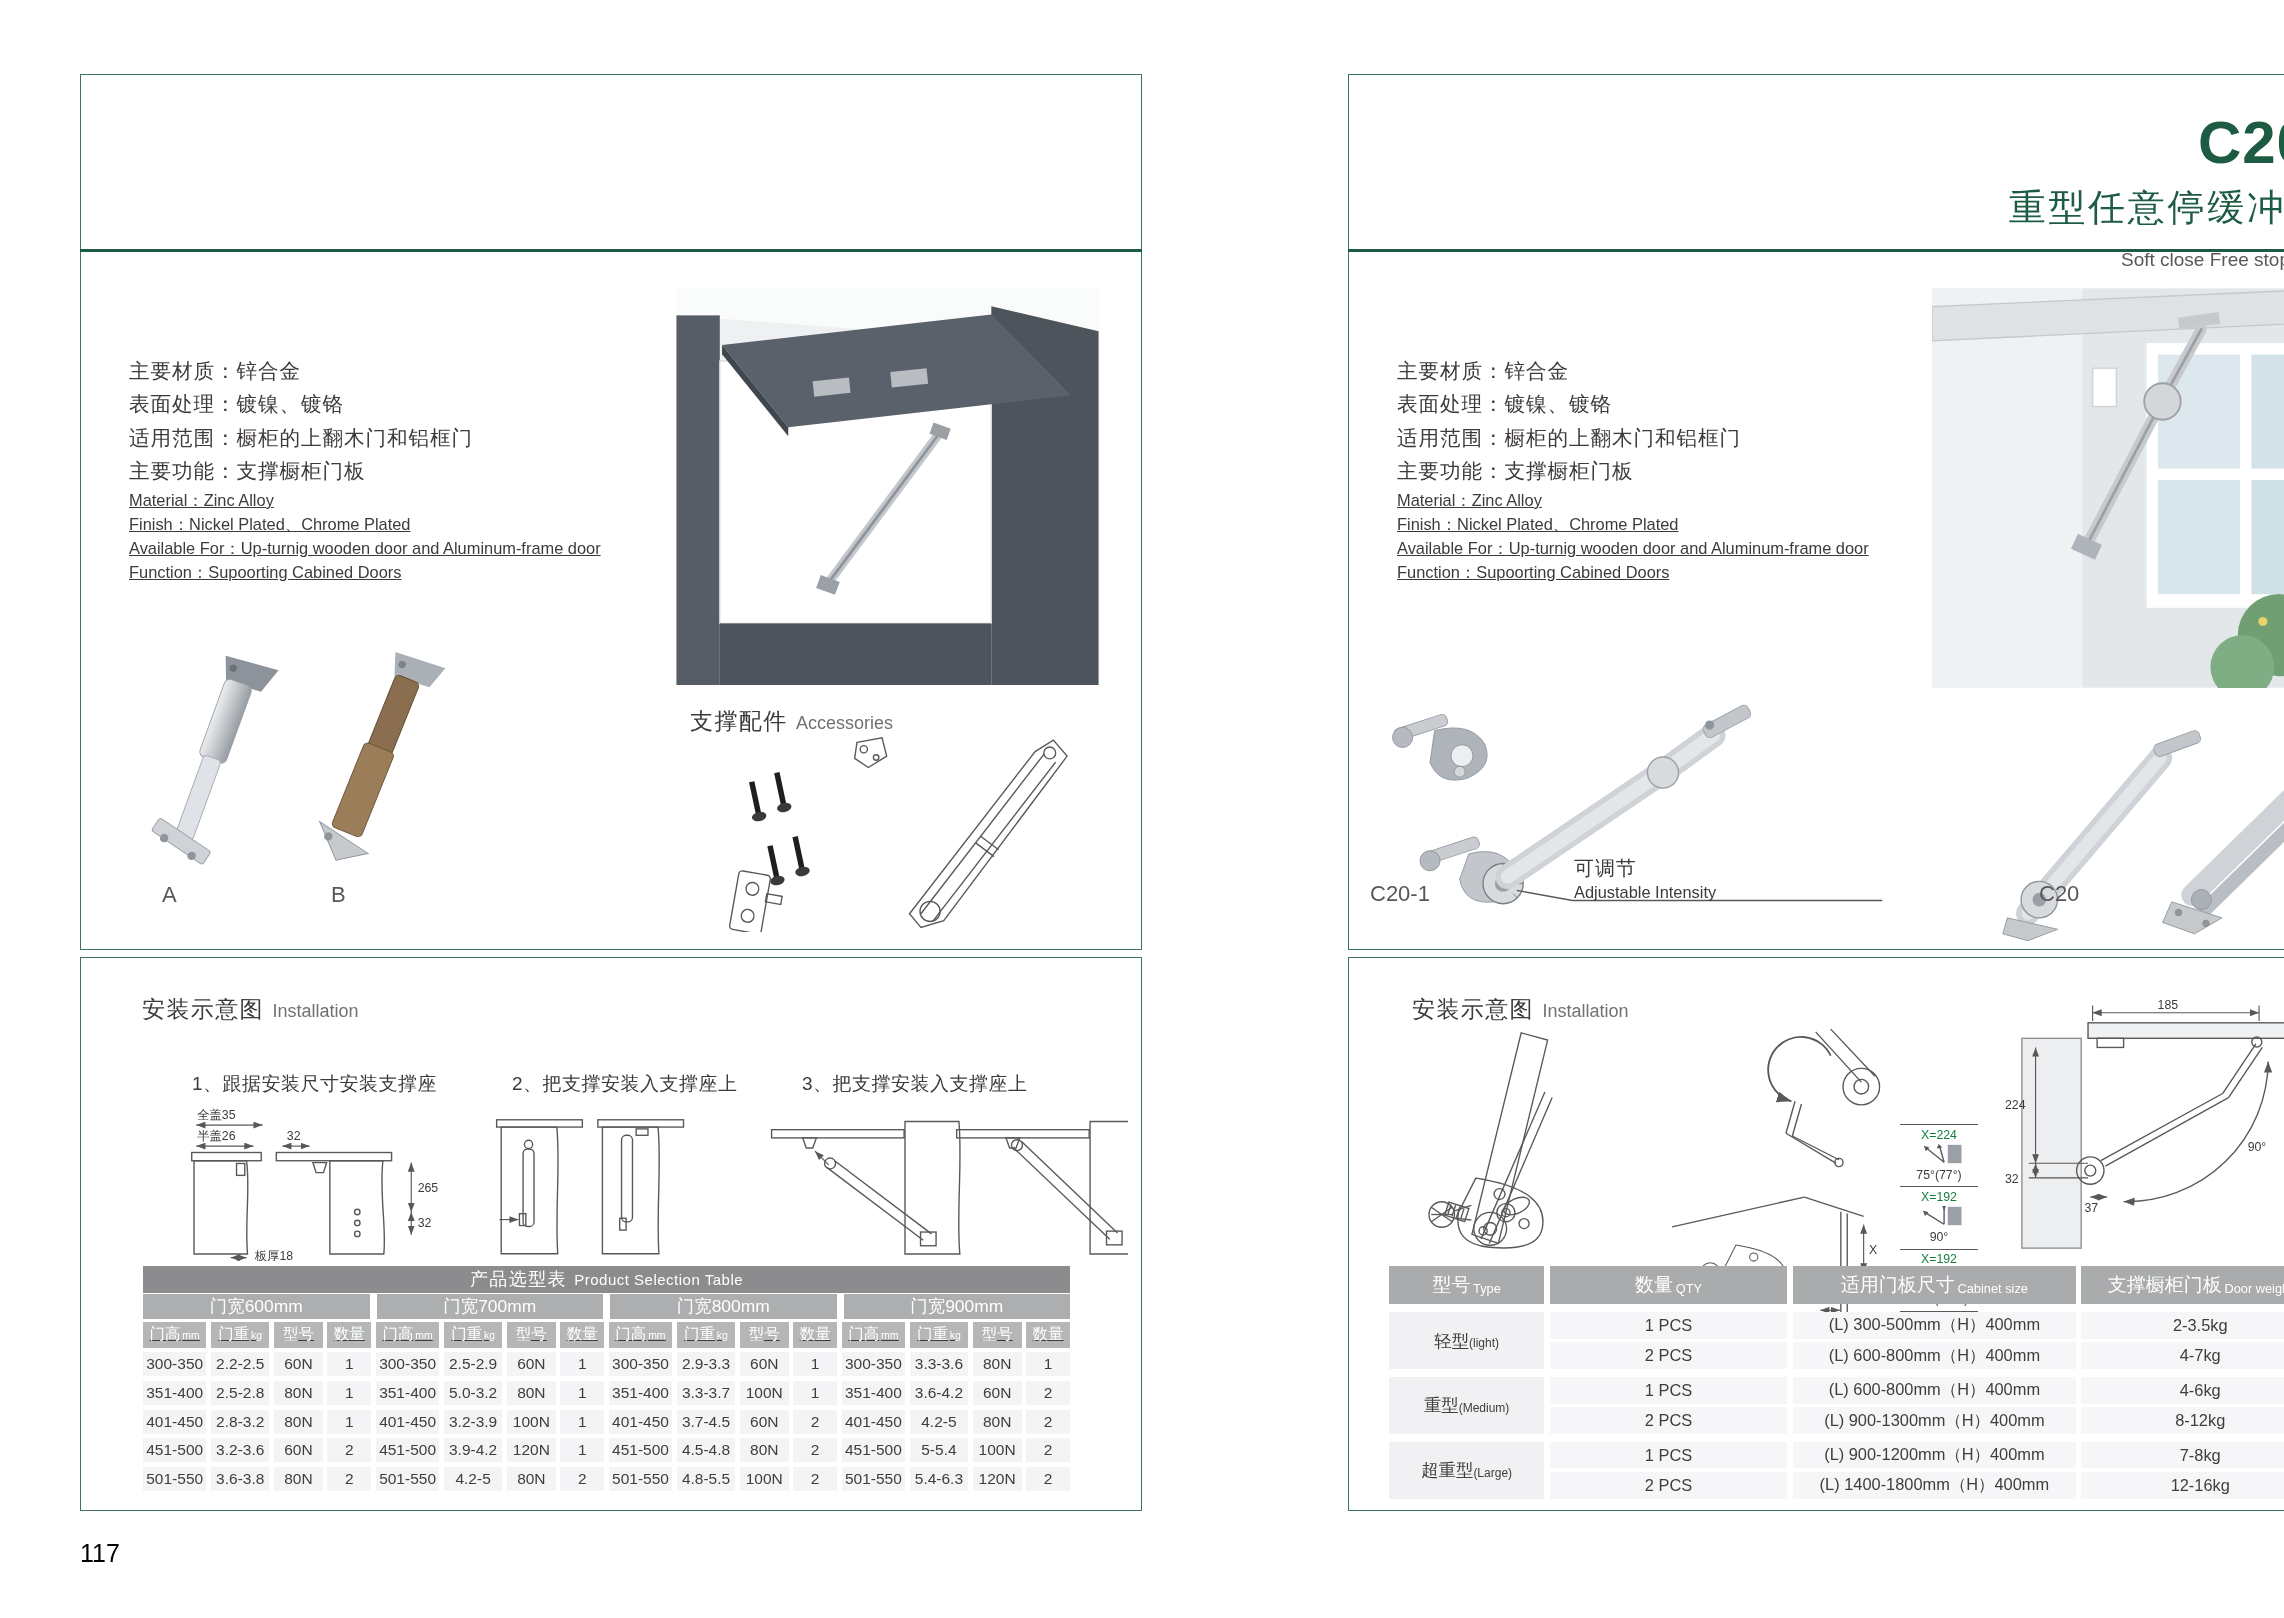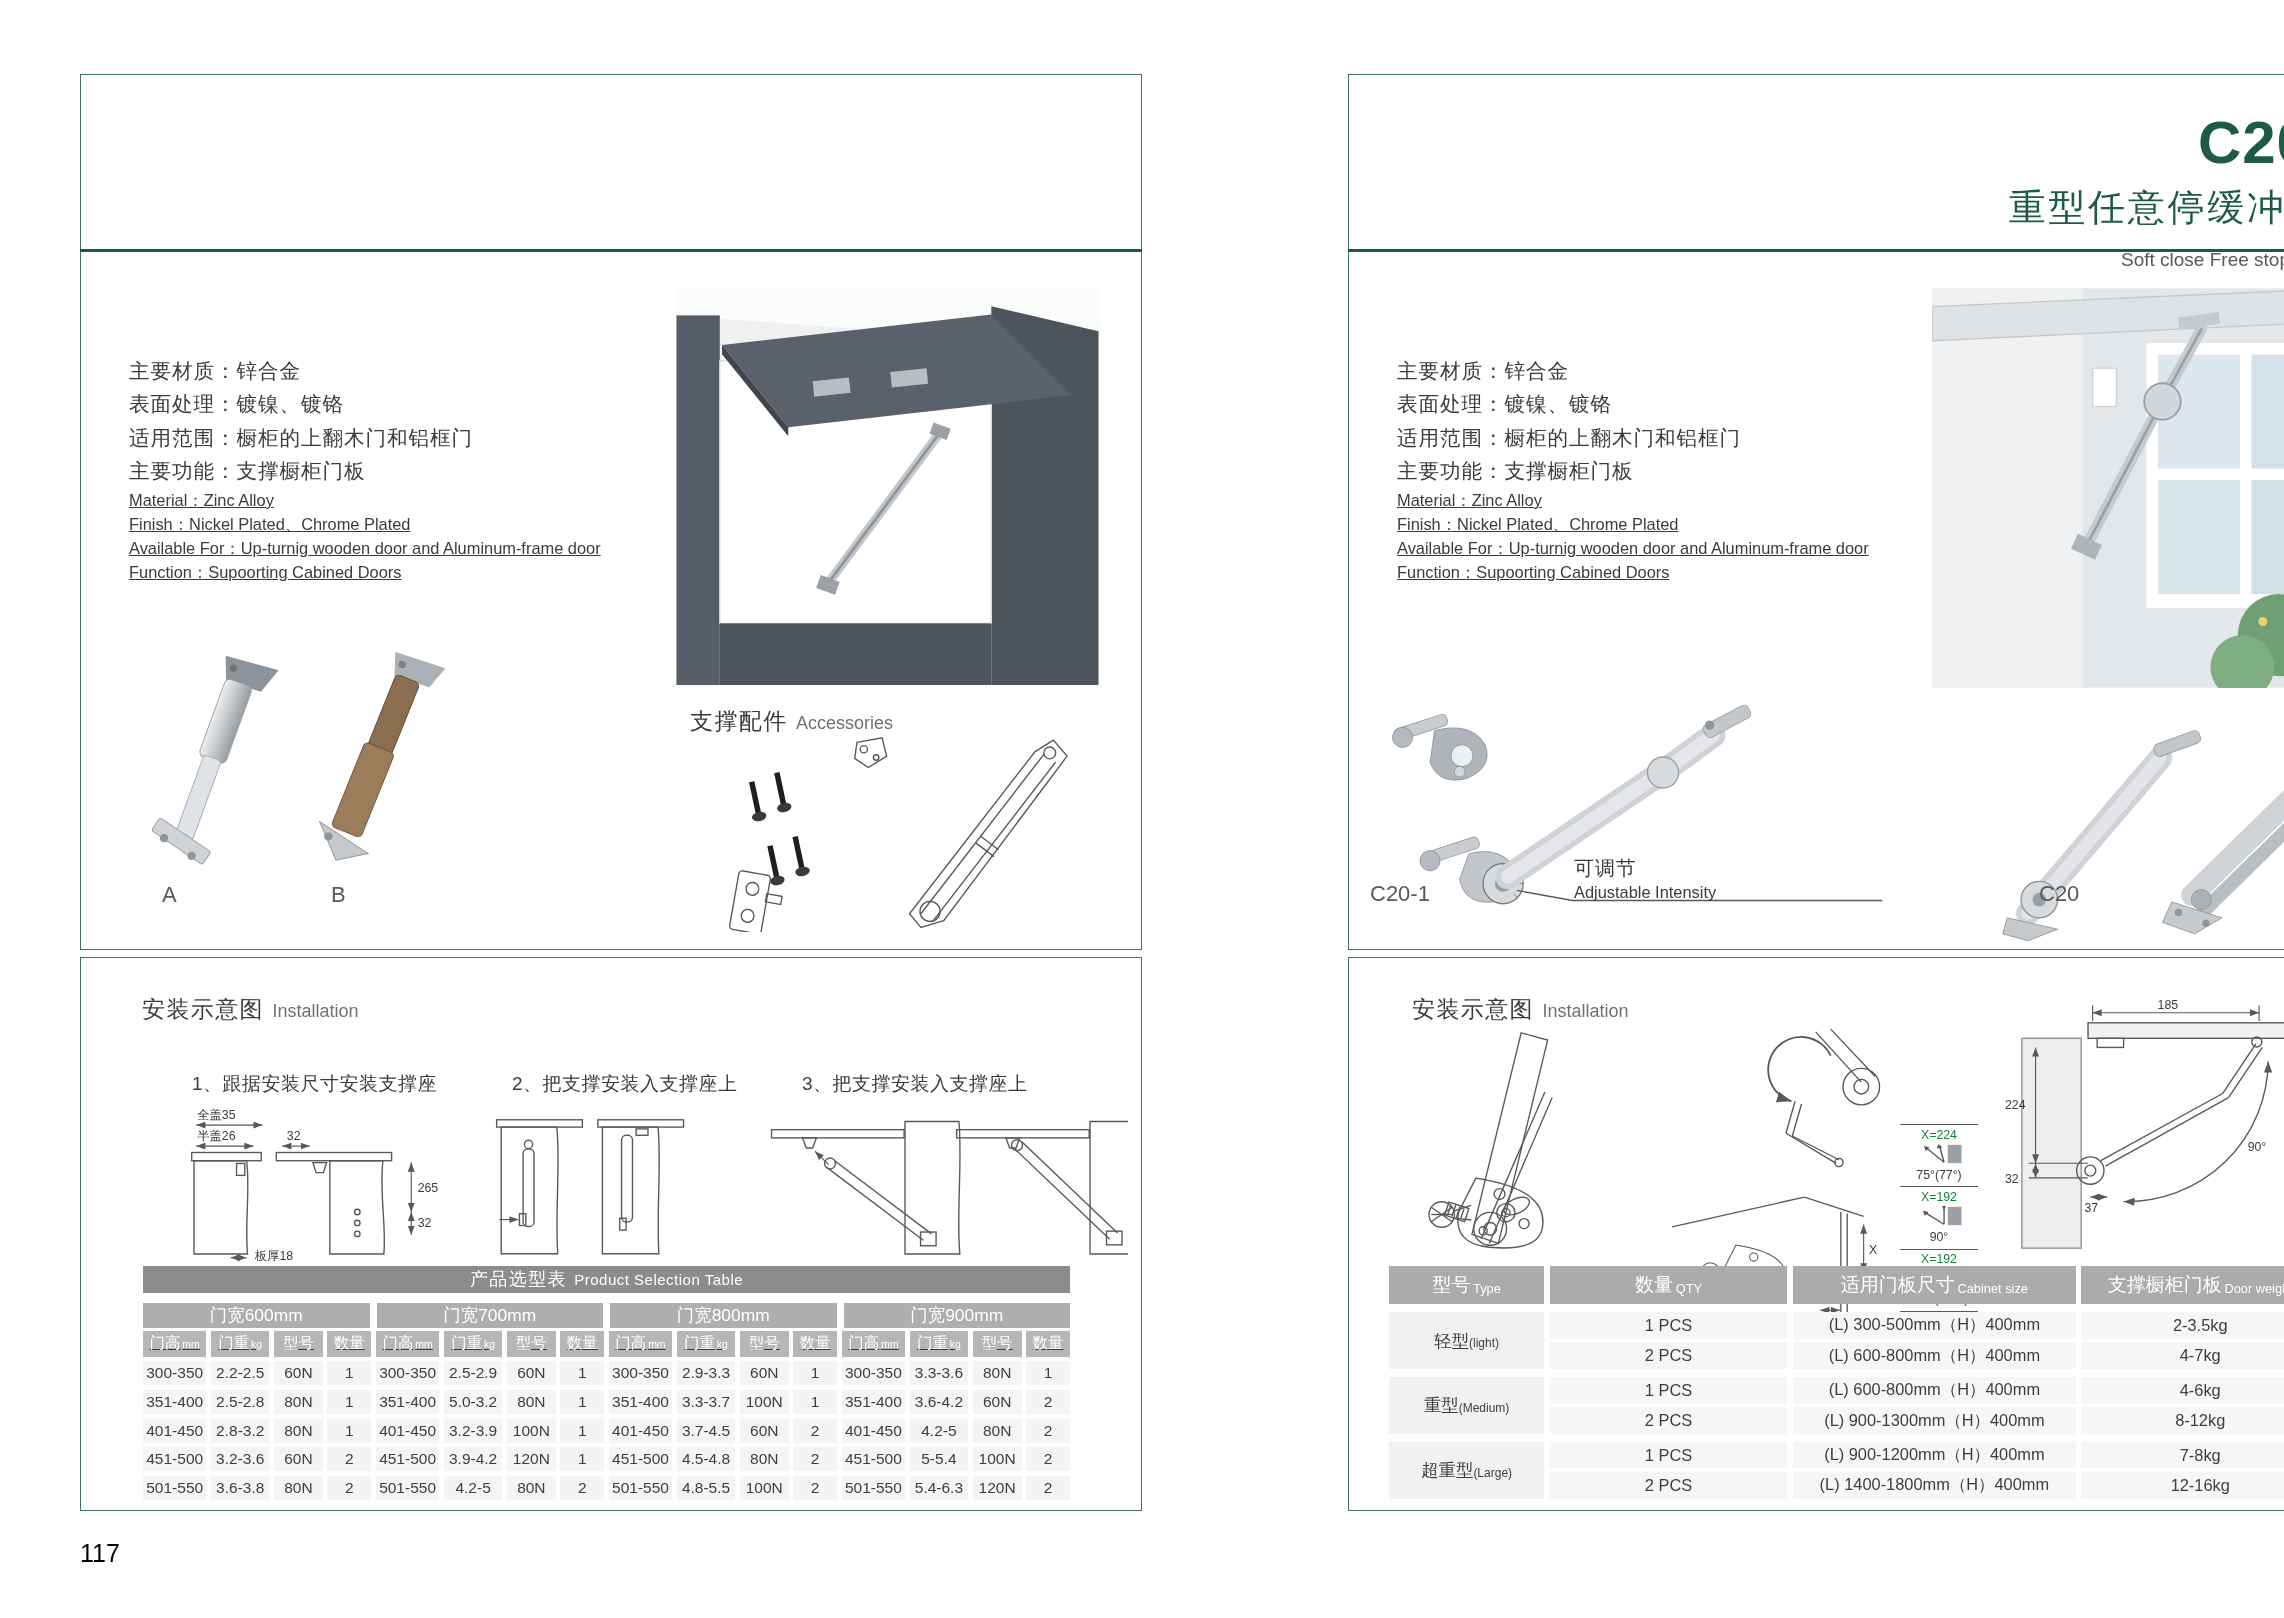--- a/index.html
+++ b/index.html
@@ -29,21 +29,21 @@
   .photo-label { font-size:22px; color:#595757; }
   .ann-cn { font-size:20px; color:#3e3a39; letter-spacing:0.9px; }
   .ann-en { font-size:16.4px; color:#3e3a39; }
   .pagenum { font-size:25px; color:#000000; }
 
   
   #left-table { position:absolute; left:143px; top:1266px; width:927px; }
   .lt-title { height:26.5px; background:#8c8c8e; color:#ffffff; display:flex; align-items:center; justify-content:center; font-size:18px; letter-spacing:0.5px; }
   .lt-title .cn { margin-right:7.3px; letter-spacing:1.4px; }
   .lt-title .en { font-size:15px; }
-  .lt-groups { margin-top:10px; display:grid; grid-template-columns:repeat(4,1fr); column-gap:7px; }
+  .lt-groups { margin-top:1px; display:grid; grid-template-columns:repeat(4,1fr); column-gap:7px; }
   .lt-group { height:25px; background:#acaeb0; color:#fff; display:flex; align-items:center; justify-content:center; font-size:17.4px; }
   .lt-cols, .lt-row { display:grid; grid-template-columns:repeat(4, 1.3fr 1.2fr 1fr 0.9fr); column-gap:4.6px; }
   .lt-cols { margin-top:3.7px;text-decoration:underline; }
   .lt-colcell { height:25.6px; background:#b4b6b8; color:#fff; display:flex; align-items:center; justify-content:center; font-size:15.5px; }
   .lt-colcell .unit { font-size:10.5px; margin-left:1.8px; margin-top:0; }
   .lt-row { margin-top:4.6px; }
   .lt-cell { height:24px; background:#f4f4f6; color:#3f3d3d; display:flex; align-items:center; justify-content:center; font-size:15.5px; }
 
   
   #right-table { position:absolute; left:1389px; top:1266px; width:930px; }

